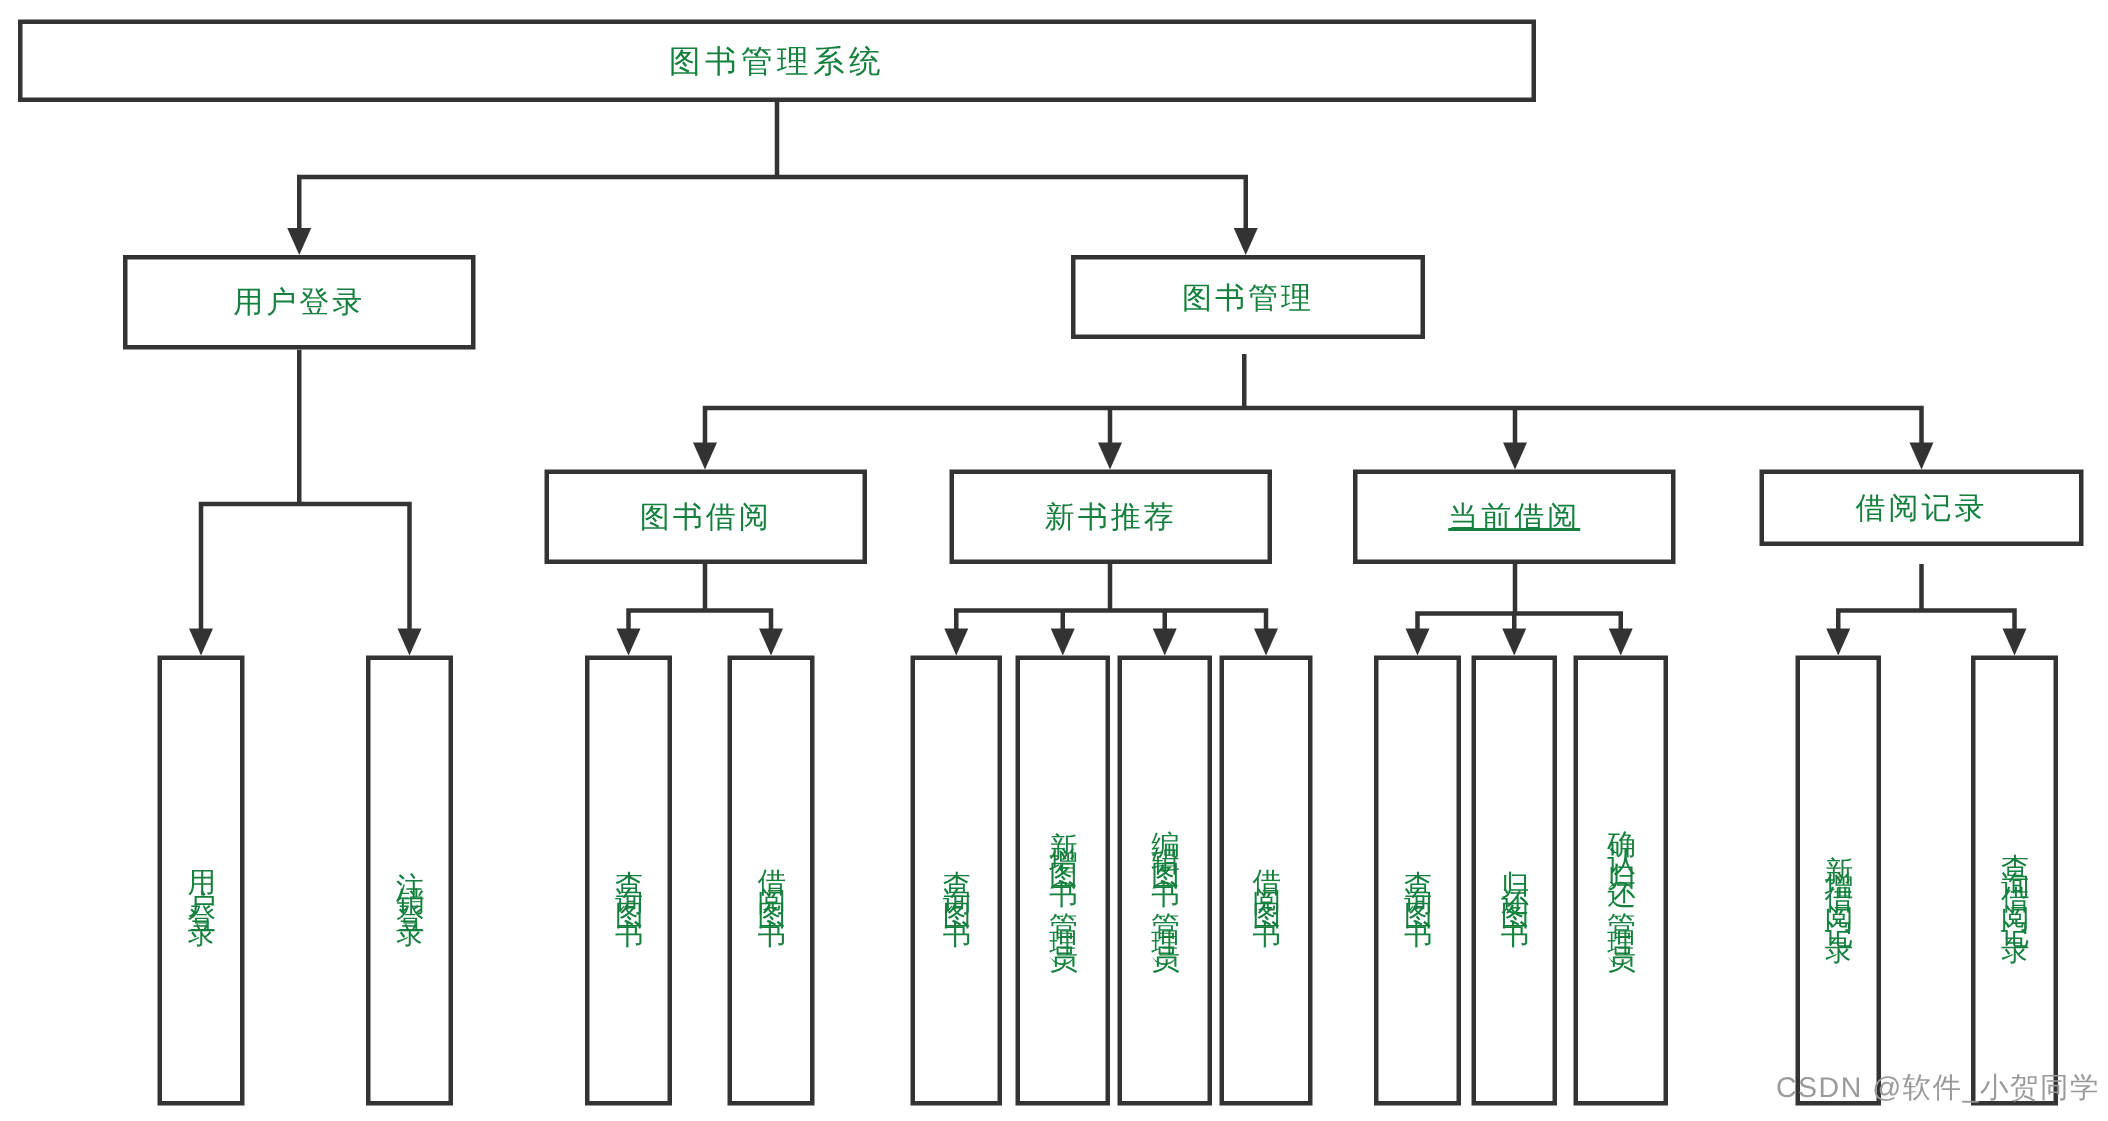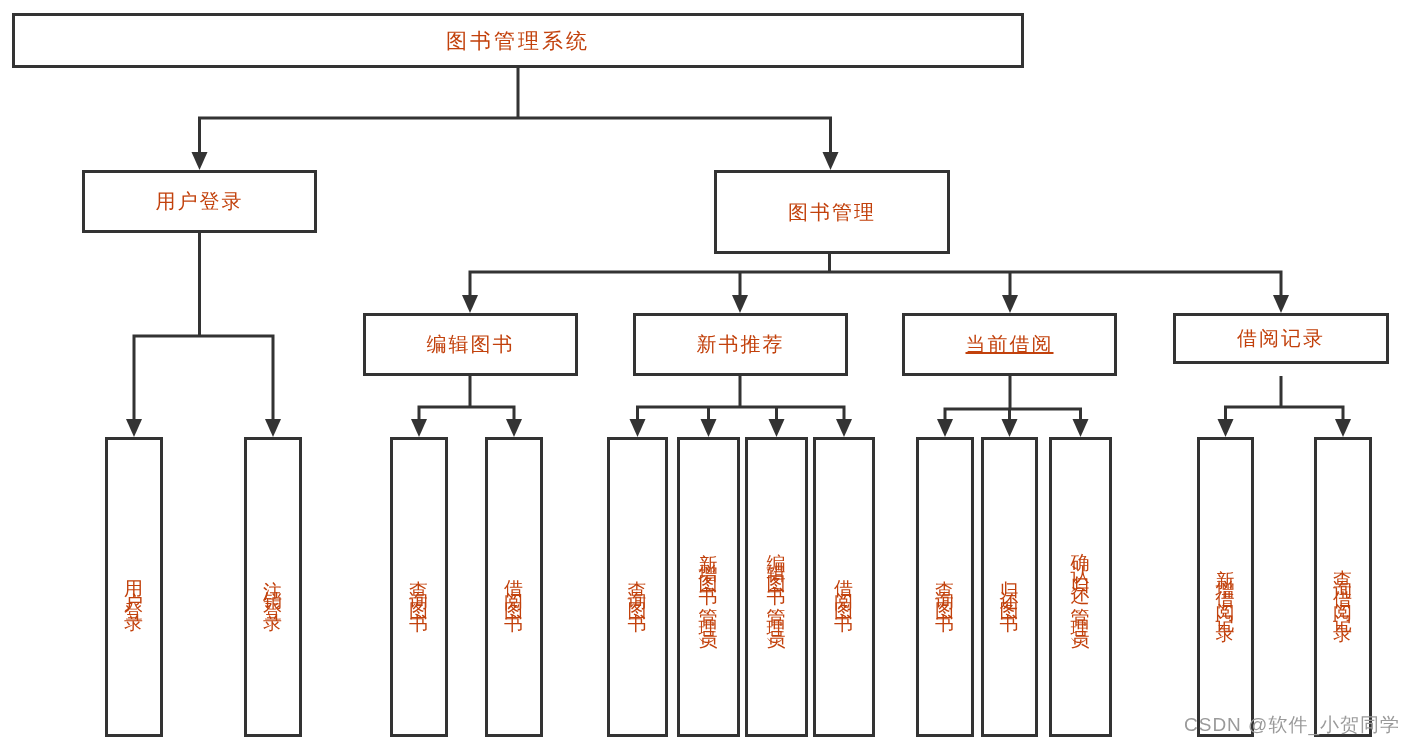--- a/index.html
+++ b/index.html
@@ -21,21 +21,21 @@
     pointer-events: none;
   }
   .box {
     position: absolute;
     box-sizing: border-box;
     border: 3px solid #333333;
     background: #ffffff;
     display: flex;
     align-items: center;
     justify-content: center;
-    color: #c2410c;
+    color: #15803d;
   }
   .hnode { font-size: 20px; letter-spacing: 2px; }
   .rootnode { font-size: 21px; letter-spacing: 3px; }
   .vnode span {
     writing-mode: vertical-rl;
     text-orientation: mixed;
     font-size: 19px;
     letter-spacing: 11px;
     line-height: 1;
     white-space: nowrap;
@@ -87,23 +87,23 @@
       <polygon points="1001.5,419 1017.5,419 1009.5,437"></polygon>
       <polygon points="1072.5,419 1088.5,419 1080.5,437"></polygon>
       <polygon points="1217.5,419 1233.5,419 1225.5,437"></polygon>
       <polygon points="1335,419 1351,419 1343,437"></polygon>
     </g>
   </svg>
 
   <div class="box rootnode" style="left:12px; top:13px; width:1012px; height:55px;">图书管理系统</div>
 
   <div class="box hnode" style="left:82px; top:170px; width:235px; height:63px;">用户登录</div>
-  <div class="box hnode" style="left:714px; top:170px; width:236px; height:84px;">图书管理</div>
+  <div class="box hnode" style="left:714px; top:170px; width:236px; height:56px;">图书管理</div>
 
-  <div class="box hnode" style="left:363px; top:313px; width:215px; height:63px;">编辑图书</div>
+  <div class="box hnode" style="left:363px; top:313px; width:215px; height:63px;">图书借阅</div>
   <div class="box hnode" style="left:633px; top:313px; width:215px; height:63px;">新书推荐</div>
   <div class="box hnode" style="left:902px; top:313px; width:215px; height:63px;text-decoration:underline;">当前借阅</div>
   <div class="box hnode" style="left:1173px; top:313px; width:216px; height:51px;">借阅记录</div>
 
   <div class="box vnode" style="left:105px; top:437px; width:58px; height:300px;">
     <span>用户登录</span>
   </div>
   <div class="box vnode" style="left:244px; top:437px; width:58px; height:300px;">
     <span>注销登录</span>
   </div>

